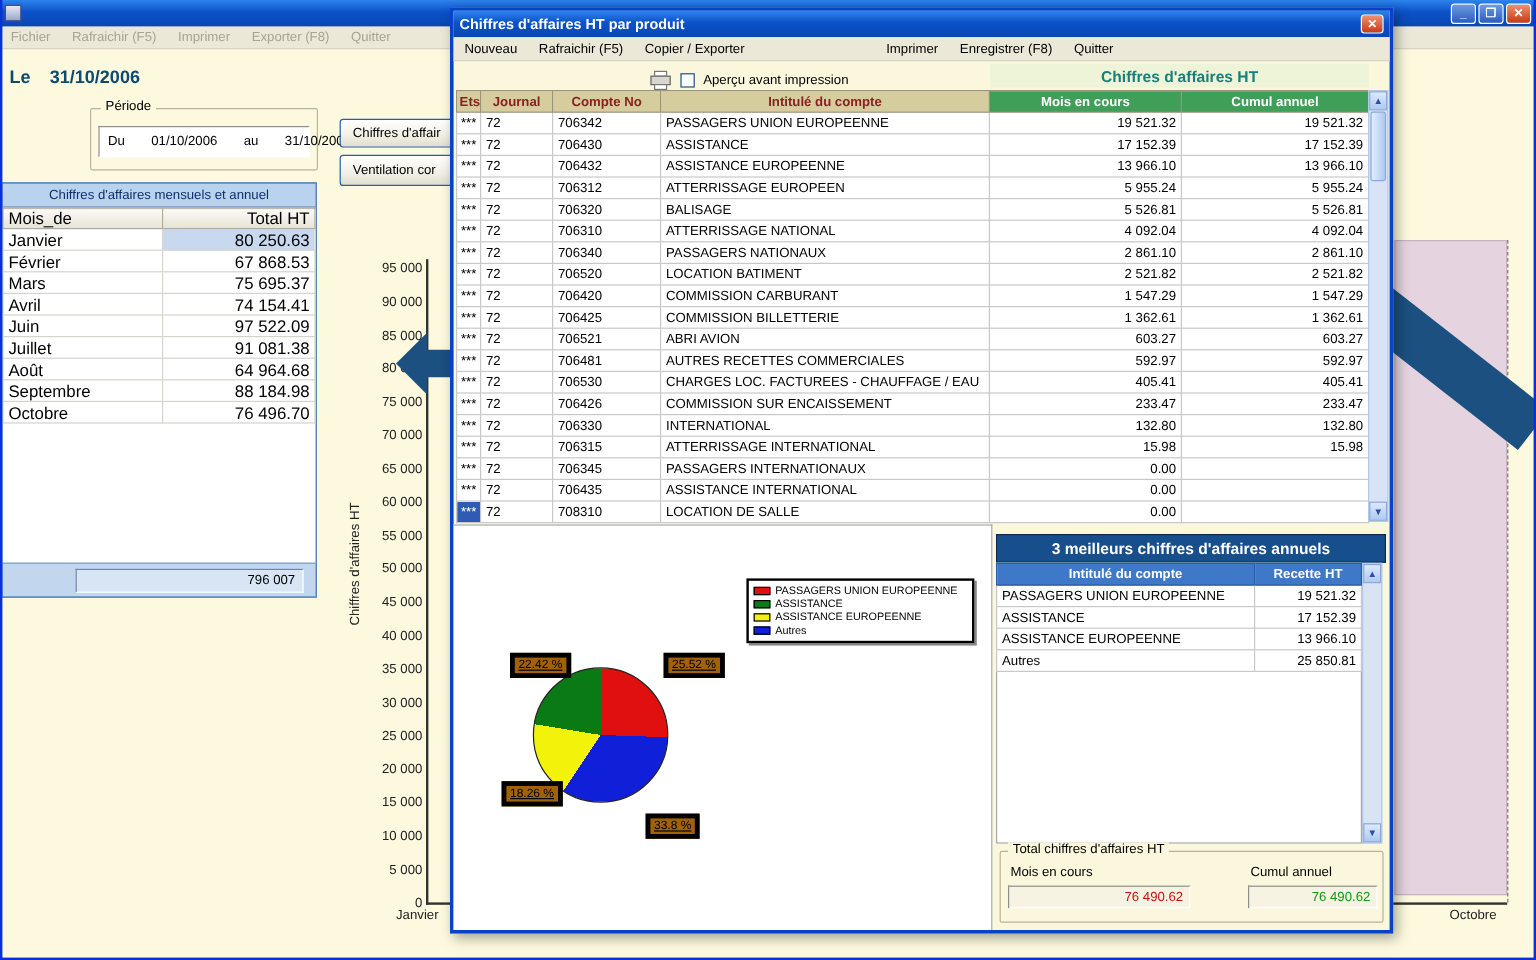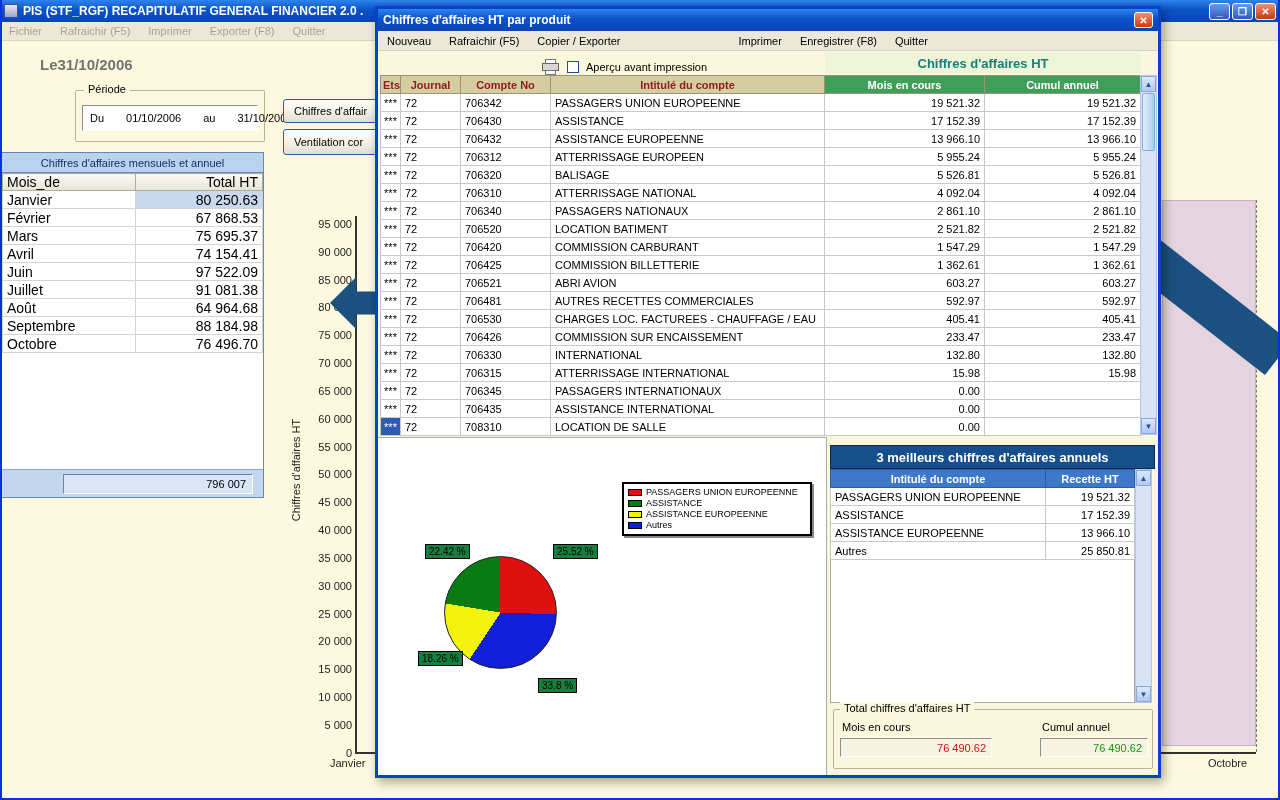--- a/index.html
+++ b/index.html
@@ -9,21 +9,21 @@
 
 .main-titlebar{position:absolute;left:0;top:0;width:1280px;height:22px;background:linear-gradient(#2E84EC,#0B52C8 45%,#0A46B4);display:flex;align-items:center;padding:0 4px;color:#fff;font-weight:bold;font-size:12px;z-index:5;}
 .app-icon{width:14px;height:14px;background:linear-gradient(#E8E8F4,#9AA6C8);border:1px solid #44507A;margin-right:5px;flex:none;}
 .win-controls{margin-left:auto;display:flex;gap:2px;}
 .winbtn{width:21px;height:17px;border:1px solid #fff;border-radius:3px;display:flex;align-items:center;justify-content:center;font-size:10px;color:#fff;background:linear-gradient(#6D9BE0,#2A5CBF);}
 .winbtn.close{background:linear-gradient(#F09070,#C43A10);}
 .main-menubar{position:absolute;left:0;top:22px;width:1280px;height:19px;background:#EBE8D8;border-bottom:1px solid #D8D4C4;display:flex;align-items:center;z-index:4;}
 .menu-item{padding:0 9px;font-size:11px;white-space:nowrap;}
 .menu-item.disabled{color:#A8A494;}
 
-.date-line{position:absolute;left:8px;top:56px;font-size:15px;font-weight:bold;color:#737373;display:flex;margin-left:32px;}
+.date-line{position:absolute;left:8px;top:56px;font-size:15px;font-weight:bold;color:#0c4a6e;display:flex;gap:16px;}
 .groupbox{position:absolute;border:1px solid #B8B49C;border-radius:2px;background:#FCF9DF;}
 .gb-title{position:absolute;top:-8px;left:8px;background:#FCF9DF;padding:0 4px;font-size:11px;}
 .periode{left:75px;top:90px;width:190px;height:52px;}
 .periode-inner{position:absolute;left:6px;top:14px;right:6px;height:26px;background:#FFF;border:1px solid;border-color:#8E8E8E #FFF #FFF #8E8E8E;display:flex;align-items:center;gap:22px;padding:0 7px;}
 .xp-button{position:absolute;left:283px;width:152px;background:linear-gradient(#FFFFFF,#F2F0E4 60%,#E0DECE);border:1px solid #2A5DA8;border-radius:3px;font-size:11px;display:flex;align-items:center;padding-left:10px;margin-top:36px;}
 .btn-chiffres{top:63px;height:24px;}
 .btn-ventilation{top:93px;height:26px;}
 .monthly-panel{position:absolute;left:1px;top:152px;width:263px;border:1px solid #6688B8;background:#0369a1;z-index:3;}
 .monthly-header{height:20px;background:#B9D3EE;border-bottom:1px solid #6688B8;display:flex;align-items:center;justify-content:center;color:#10306A;}
 .monthly-body{background:#FFF;height:296px;}
@@ -72,21 +72,21 @@
 .vscroll{position:absolute;width:17px;background:#D8E4F6;border:1px solid #B4C8E8;}
 .dlg-vscroll{left:762px;top:66px;height:360px;}
 .top3-vscroll{left:757px;top:460px;height:234px;}
 .scroll-btn{position:absolute;left:0;width:15px;height:16px;background:linear-gradient(#DCE9FC,#AFC9F0);border:1px solid #8CA8D8;color:#2B4FA0;font-size:8px;display:flex;align-items:center;justify-content:center;}
 .scroll-up{top:0;}
 .scroll-down{bottom:0;}
 .scroll-thumb{position:absolute;left:1px;width:13px;background:linear-gradient(90deg,#E4EEFC,#AFC9F0);border:1px solid #88A8DC;border-radius:2px;}
 
 .pie-area{position:absolute;left:0;top:428px;width:449px;height:338px;background:#FFF;border-top:1px solid #AAA;border-right:1px solid #AAA;}
 .pie-circle{position:absolute;left:66px;top:118px;width:113px;height:113px;border-radius:50%;border:1px solid #222;}
-.pie-label{position:absolute;background:#15803d;border:1px solid #000000;font-size:10px;line-height:13px;padding:0 3px;white-space:nowrap;}
+.pie-label{position:absolute;background:#a16207;border:4px solid #000000;font-size:10px;line-height:13px;padding:0 3px;white-space:nowrap;text-decoration:underline;}
 .pl-1{left:175px;top:106px;}
 .pl-2{left:160px;top:240px;}
 .pl-3{left:40px;top:213px;}
 .pl-4{left:47px;top:106px;}
 .legend-box{position:absolute;left:244px;top:44px;width:190px;background:#FFF;border:2px solid #000;box-shadow:2px 2px 0 #888;padding:3px 4px;}
 .legend-row{display:flex;align-items:center;gap:4px;font-size:9px;line-height:11px;}
 .legend-swatch{width:14px;height:7px;border:1px solid #000;flex:none;}
 
 .top3-header{position:absolute;left:452px;top:436px;width:325px;height:24px;background:#174E8C;color:#FFF;font-weight:bold;font-size:13px;display:flex;align-items:center;justify-content:center;border:1px solid #0A2A50;}
 .top3-body-bg{position:absolute;left:452px;top:460px;width:305px;height:234px;background:#FFF;border:1px solid #AAA;}
@@ -104,21 +104,20 @@
 .field-mois{left:6px;width:152px;color:#CC1111;}
 .field-cumul{left:206px;width:108px;color:#119911;}
 </style>
 </head>
 <body>
 
 <div class="desktop">
 
   <div class="main-titlebar">
     <span class="app-icon"></span>
-    <span>PIS  (STF_RGF) RECAPITULATIF GENERAL FINANCIER 2.0 .</span>
     <span class="win-controls">
       <span class="winbtn">_</span>
       <span class="winbtn">❐</span>
       <span class="winbtn close">✕</span>
     </span>
   </div>
 
   <div class="main-menubar">
       <span class="menu-item disabled">Fichier</span>
       <span class="menu-item disabled">Rafraichir (F5)</span>

